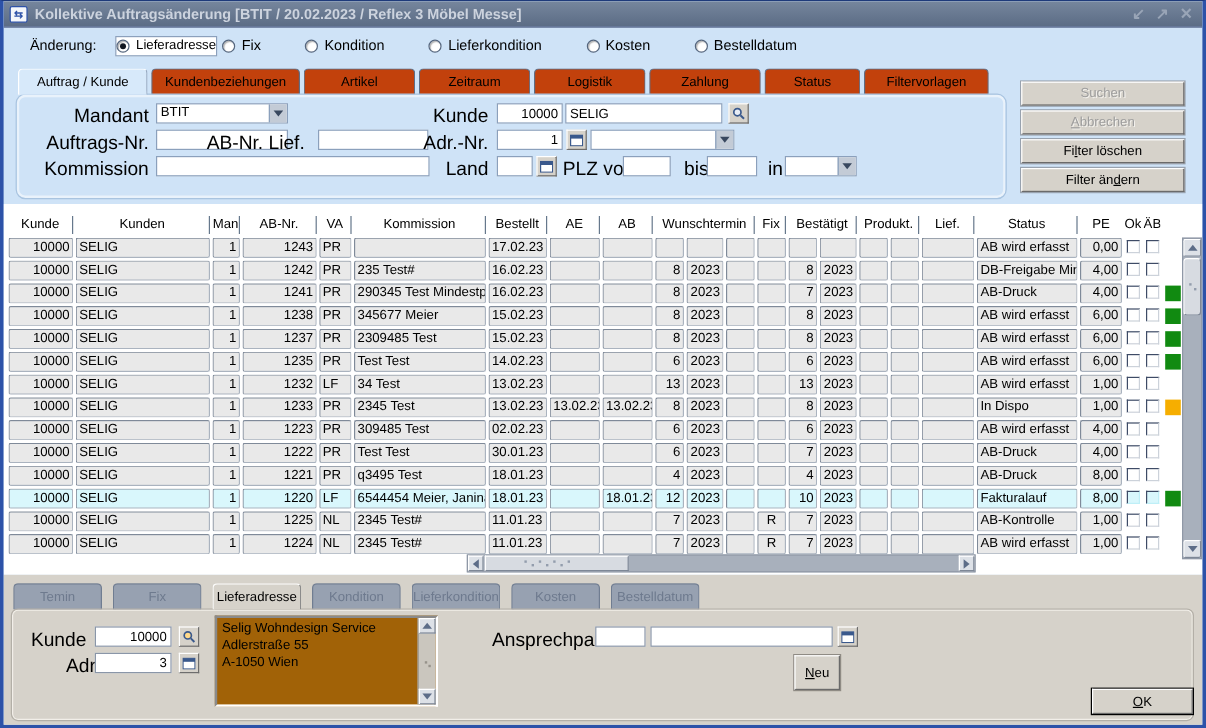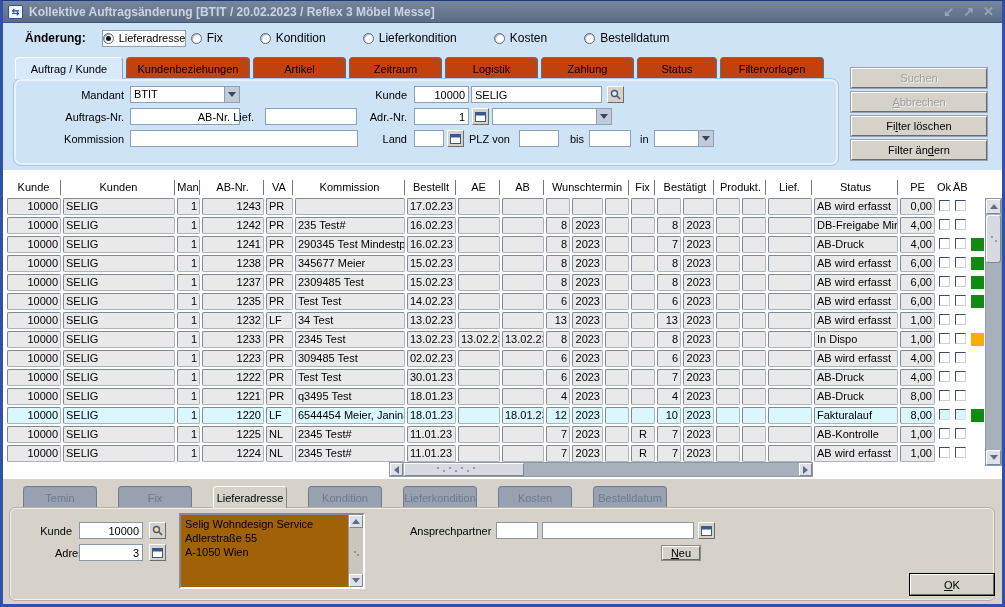--- a/index.html
+++ b/index.html
@@ -12,39 +12,39 @@
   .titlebar{height:22px;background:linear-gradient(#76869d,#5b6c85);display:flex;align-items:center;
     padding:0 8px 0 5px;gap:6px;border-bottom:1px solid #41527a;}
   .title-icon{width:15px;height:14px;background:#f4f7fb;border:1px solid #2d52a8;border-radius:2px;
     color:#2d52a8;font-size:9px;line-height:12px;text-align:center;font-weight:bold;flex:none;}
   .title-text{color:#ccd3de;font-size:12px;flex:1;white-space:nowrap;overflow:hidden;font-weight:bold;}
   .win-buttons{display:flex;gap:9px;}
   .win-buttons span{color:#99a5b7;font-size:13px;font-weight:bold;line-height:14px;cursor:default;}
   
   .top-panel{position:absolute;left:0;top:23px;width:999px;height:146px;}
   .radio-row{position:absolute;left:22px;top:7px;display:flex;align-items:center;font-size:12px;}
-  .grp-label{margin-right:16px;font-weight:bold;}
+  .grp-label{margin-right:16px;font-weight:normal;}
   .radio{display:flex;align-items:center;margin-right:37px;}
   .radio .circ{width:11px;height:11px;border-radius:50%;background:#fff;border:1px solid #56677f;
     box-shadow:inset 1px 1px 1px rgba(0,0,0,.3);margin-right:5px;flex:none;}
   .radio.sel .circ::after{content:"";display:block;width:5px;height:5px;margin:2px;border-radius:50%;background:#10151f;}
   .tabs-top{position:absolute;left:12px;top:33px;display:flex;gap:3px;height:22px;}
   .tab{border:1px solid #5f6e86;border-bottom:none;border-radius:4px 4px 0 0;background:#c2410c;
     font-size:11px;display:flex;align-items:center;justify-content:center;padding:0 4px;color:#000;
     white-space:nowrap;overflow:hidden;}
   .tabs-top .tab:nth-child(1){width:108px;}
   .tabs-top .tab:nth-child(2){width:124px;}
   .tabs-top .tab:nth-child(3),.tabs-top .tab:nth-child(4),
   .tabs-top .tab:nth-child(5),.tabs-top .tab:nth-child(6){width:93px;}
   .tabs-top .tab:nth-child(7){width:80px;}
   .tabs-top .tab:nth-child(8){width:104px;}
   .tab.active{background:#d7e9fa;border-color:#ffffff #8fa0b8 #d7e9fa #ffffff;position:relative;z-index:2;}
   .filter-box{position:absolute;left:10px;top:54px;width:826px;height:88px;background:#cfe3f7;
     border:1px solid #a9c4e0;box-shadow:inset 0 0 0 2px #e9f2fb;border-radius:8px;}
-  .lbl{position:absolute;font-size:11px;white-space:nowrap;text-align:right;}
+  .lbl{position:absolute;font-size:16px;white-space:nowrap;text-align:right;}
   .lbl.la{text-align:left;}
   .inp{position:absolute;height:17px;background:#fff;border:1px solid #8ba0bc;font-size:11px;
     padding:0 3px;font-family:"Liberation Sans",sans-serif;}
   .inp.num{text-align:right;}
   .sel{position:absolute;height:17px;background:#fff;border:1px solid #8ba0bc;font-size:11px;}
   .sel .val{position:absolute;left:3px;top:1px;right:16px;overflow:hidden;white-space:nowrap;}
   .sel .arrow{position:absolute;right:0;top:0;bottom:0;width:15px;background:#c3cbd6;
     border-left:1px solid #8ba0bc;display:flex;align-items:center;justify-content:center;}
   .tri-dn{width:0;height:0;border-left:4px solid transparent;border-right:4px solid transparent;border-top:5px solid #39485f;}
   .tri-up{width:0;height:0;border-left:4px solid transparent;border-right:4px solid transparent;border-bottom:5px solid #5d6d88;}
@@ -92,21 +92,21 @@
   .vthumb{position:absolute;left:0;top:16px;width:15px;height:48px;background:#d7dbe1;border:1px solid;
     border-color:#fff #7d8796 #7d8796 #fff;border-radius:3px;}
   .vthumb::after{content:"";position:absolute;left:4px;top:20px;width:2px;height:2px;background:#939dad;
     box-shadow:4px 4px #939dad;}
   .hthumb{position:absolute;left:14px;top:0;width:120px;height:13px;background:#d7dbe1;border:1px solid;
     border-color:#fff #7d8796 #7d8796 #fff;}
   .hthumb::after{content:"";position:absolute;left:32px;top:3px;width:2px;height:2px;background:#939dad;
     box-shadow:6px 3px #939dad,12px 0 #939dad,18px 3px #939dad,24px 0 #939dad,30px 3px #939dad,36px 0 #939dad;}
   
   .bottom-panel{position:absolute;left:0;top:478px;width:999px;height:126px;background:#d6d2ca;}
-  .tabs-bottom{position:absolute;left:20px;top:7px;display:flex;gap:21px;height:22px;}
+  .tabs-bottom{position:absolute;left:8px;top:7px;display:flex;gap:9px;height:22px;}
   .btab{width:74px;background:#97a1b1;border:1px solid #707d91;border-bottom:none;border-radius:4px 4px 0 0;
     font-size:11px;display:flex;align-items:center;justify-content:center;color:#6e7a8e;white-space:nowrap;overflow:hidden;}
   .btab.active{background:#d6d2ca;color:#000;border-color:#fff #8b8b8b #d6d2ca #fff;position:relative;z-index:2;}
   .bottom-box{position:absolute;left:6px;top:28px;width:986px;height:94px;border:1px solid #b3afa7;
     box-shadow:inset 0 0 0 1px #f2efe9;border-radius:6px;}
   .bb-inp{background:#fff;border:1px solid #8a96a8;height:17px;font-size:11px;padding:0 3px;
     font-family:"Liberation Sans",sans-serif;position:absolute;}
   .bb-inp.num{text-align:right;}
   .addr-box{position:absolute;left:169px;top:5px;width:186px;height:76px;background:#a16207;
     border:2px solid;border-color:#8a8a8a #fff #fff #8a8a8a;font-size:11px;padding:2px 20px 2px 4px;line-height:14px;}
@@ -767,18 +767,18 @@
       <div class="lbl la" style="left:400px;top:17px;">Ansprechpartner</div>
       <input class="bb-inp" style="left: 486px; top: 14px; width: 42px;" value="">
       <input class="bb-inp" style="left: 532px; top: 14px; width: 152px;" value="">
       <button class="icon-btn" style="left:688px;top:14px;">
         <svg width="11" height="10" viewBox="0 0 11 10">
             <rect x="0.5" y="0.5" width="10" height="9" fill="#fff" stroke="#3a598c"></rect>
             <rect x="0.5" y="0.5" width="10" height="3" fill="#3a598c"></rect>
           </svg>
       </button>
 
-      <button class="pbtn" id="btn-neu" style="left:652px;top:38px;width:38px;height:14px;"><u>N</u>eu</button>
+      <button class="pbtn" id="btn-neu" style="left:652px;top:38px;width:38px;height:29px;"><u>N</u>eu</button>
       <button class="pbtn" id="btn-ok" style="left:900px;top:66px;width:84px;height:21px;box-shadow:0 0 0 1px #000;"><u>O</u>K</button>
     </div>
   </div>
 
 </div>
 
 </body></html>

